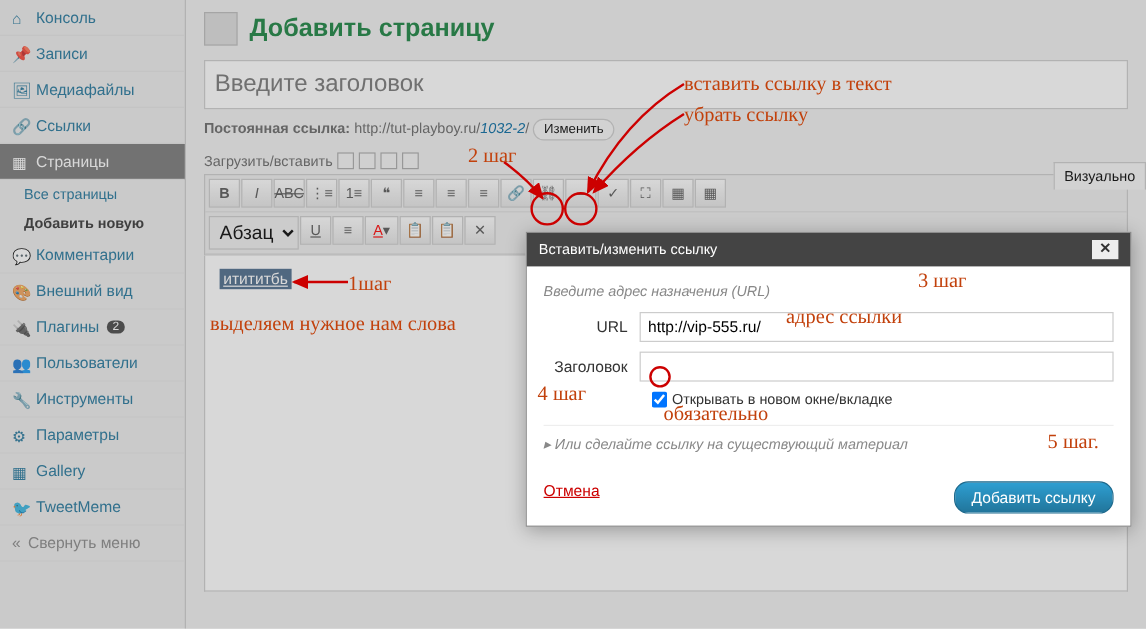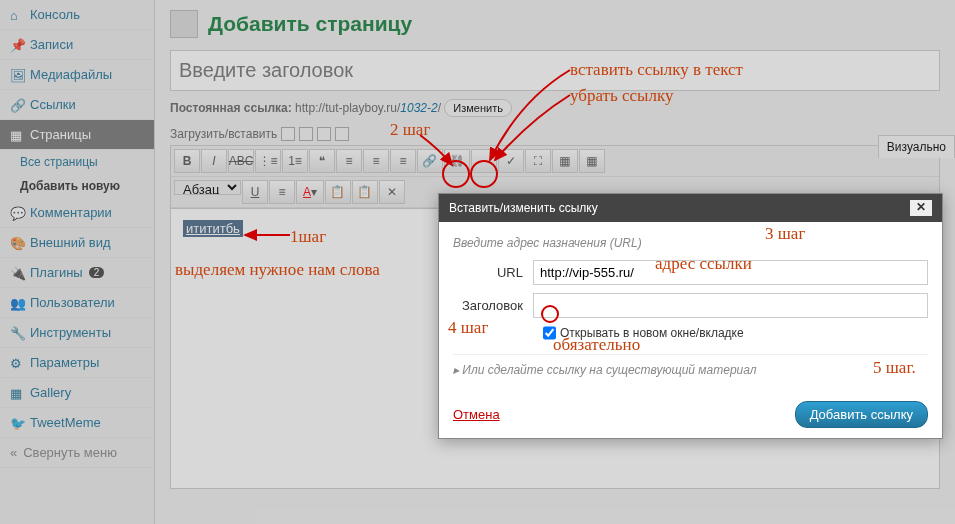--- a/index.html
+++ b/index.html
@@ -18,36 +18,36 @@
 .title-input { width: 100%; padding: 8px; font-size: 20px; color: #999; border: 1px solid #ccc; background: #fff; }
 .permalink { margin: 8px 0; font-size: 12px; color: #666; }
 .permalink .slug { color: #0369a1; font-style: italic; }
 .permalink .btn-sm { border: 1px solid #ccc; background: #f7f7f7; padding: 2px 8px; border-radius: 10px; cursor: pointer; font-size: 11px; }
 .upload-row { font-size: 12px; color: #666; margin: 10px 0 4px; display: flex; align-items: center; gap: 4px; }
 .tab-switch { position: absolute; right: 0; top: 135px; border: 1px solid #ccc; border-bottom: none; background: #f7f7f7; padding: 4px 8px; font-size: 12px; }
 .toolbar { border: 1px solid #ccc; background: #eee; }
 .tb-row { display: flex; padding: 3px; gap: 1px; border-bottom: 1px solid #ddd; }
 .tb-btn { width: 26px; height: 24px; border: 1px solid #ccc; background: linear-gradient(#fefefe,#e5e5e5); display: flex; align-items: center; justify-content: center; font-size: 12px; cursor: pointer; color: #555; }
 .tb-btn.wide { width: auto; padding: 0 6px; }
-.tb-sel { height: 15px; font-size: 13px; border: 1px solid #ccc; padding: 0 4px; }
+.tb-sel { height: 28px; font-size: 16px; border: 1px solid #ccc; padding: 0 4px; }
 .editor { border: 1px solid #ccc; border-top: none; background: #fff; min-height: 280px; padding: 12px; position: relative; }
 .sel-text { background: #4a6a8a; color: #fff; padding: 1px 3px; text-decoration: underline; }
 .annot { position: absolute; color: #c2410c; font-family: Georgia, serif; font-size: 17px; pointer-events: none; z-index: 5; }
 .arrow { position: absolute; pointer-events: none; z-index: 4; }
 .dialog { position: absolute; left: 438px; top: 193px; width: 505px; background: #fff; border: 1px solid #888; box-shadow: 0 3px 15px rgba(0,0,0,0.3); z-index: 10; }
 .dlg-title { background: #444; color: #fff; padding: 6px 10px; font-size: 12px; display: flex; justify-content: space-between; align-items: center; }
 .dlg-close { background: #eee; color: #333; width: 22px; height: 16px; text-align: center; font-weight: bold; cursor: pointer; line-height: 15px; }
 .dlg-body { padding: 14px; }
 .dlg-hint { color: #888; font-style: italic; font-size: 12px; margin-bottom: 10px; }
 .dlg-row { display: flex; align-items: center; margin-bottom: 8px; }
 .dlg-label { width: 80px; text-align: right; padding-right: 10px; font-size: 13px; color: #333; }
 .dlg-input { flex: 1; border: 1px solid #ccc; padding: 4px 6px; font-size: 13px; }
 .dlg-chk-row { padding-left: 90px; font-size: 12px; color: #333; display: flex; gap: 4px; }
 .dlg-exist { margin-top: 14px; color: #888; font-style: italic; font-size: 12px; padding-top: 8px; border-top: 1px solid #eee; }
-.dlg-foot { display: flex; justify-content: space-between; align-items: center; padding: 10px 14px; }
+.dlg-foot { display: flex; justify-content: space-between; padding: 10px 14px; }
 .dlg-cancel { color: #c00; text-decoration: underline; cursor: pointer; font-size: 13px; }
 .dlg-submit { background: linear-gradient(#2e9fd2,#21759b); color: #fff; border: 1px solid #1e6a8d; border-radius: 12px; padding: 5px 14px; font-size: 13px; cursor: pointer; }
 .overlay { position: absolute; inset: 0; background: rgba(100,100,100,0.25); z-index: 3; }
 .circ { position: absolute; border: 2px solid #c00; border-radius: 50%; z-index: 12; pointer-events: none; }
 .mini-icon { width: 14px; height: 14px; border: 1px solid #aaa; background: #f5f5f5; }
 </style>
 </head>
 <body>
 
 <div class="sidebar">

